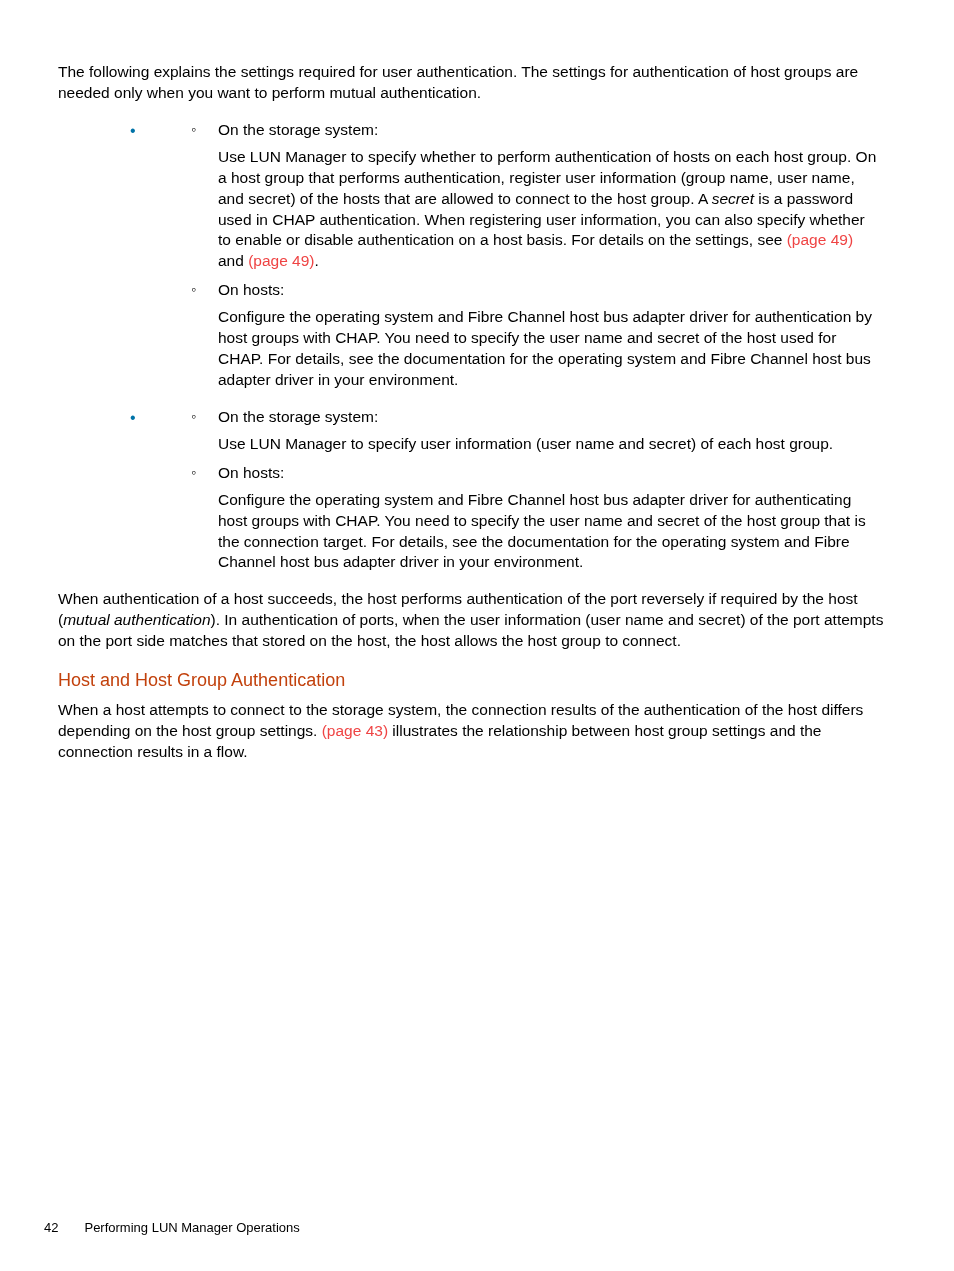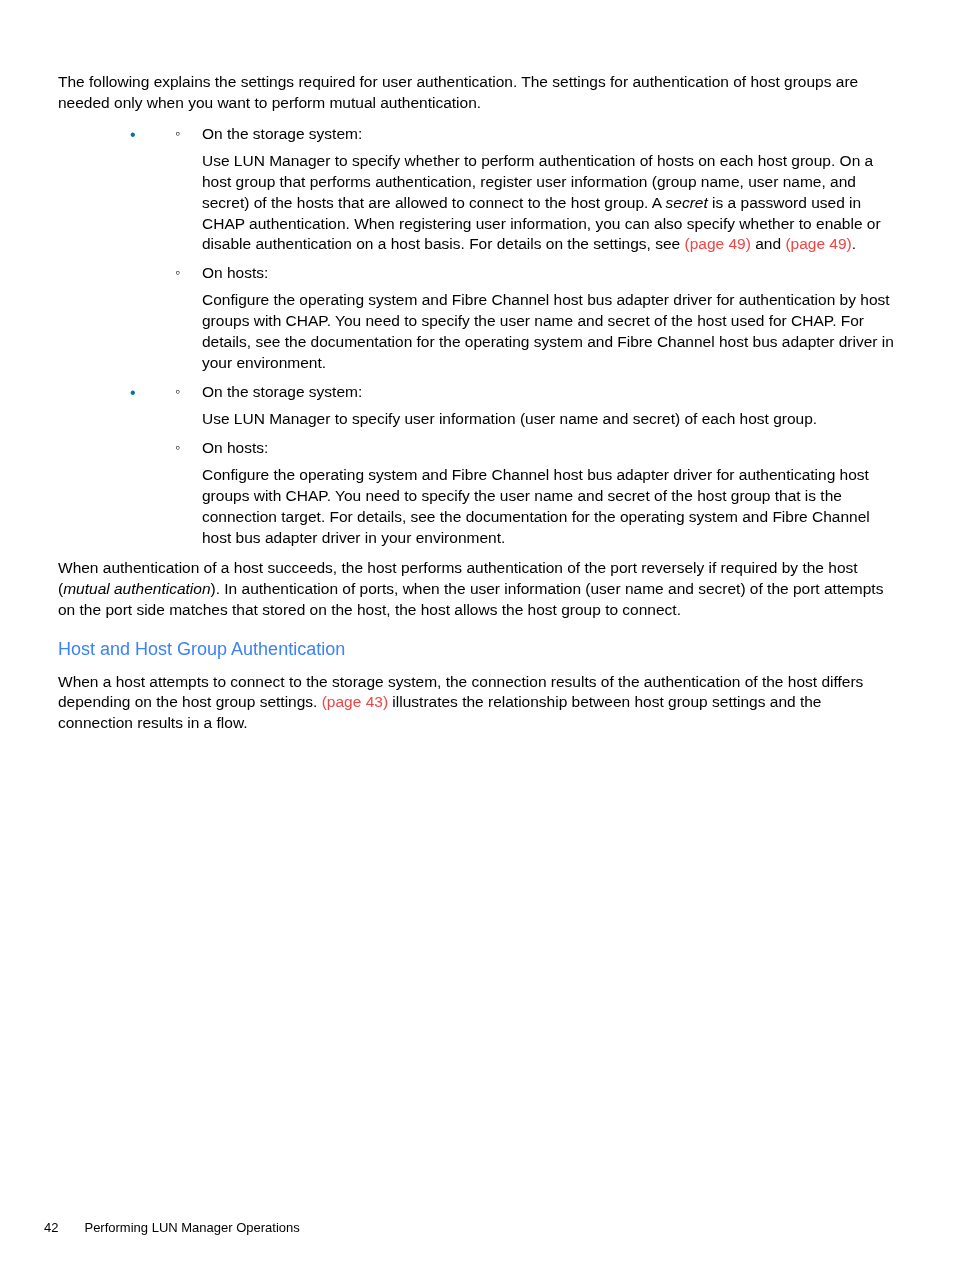--- a/index.html
+++ b/index.html
@@ -16,21 +16,21 @@
     box-sizing: border-box;
   }
   .page {
     padding: 62px 58px 0 58px;
     box-sizing: border-box;
   }
   .body-indent {
     margin-left: 68px;
   }
   p.para {
-    margin: 10px 0 10px 0;
+    margin: 0 0 10px 0;
   }
   ul.level1 {
     list-style: none;
     padding: 0;
     margin: 0 0 8px 0;
   }
   ul.level1 > li {
     position: relative;
     padding-left: 106px;
     margin-bottom: 6px;
@@ -43,21 +43,21 @@
     color: #0073a8;
     font-size: 16px;
   }
   .li1-label {
     display: block;
     margin-bottom: 6px;
   }
   ul.level2 {
     list-style: none;
     padding: 0;
-    margin: 0;
+    margin: 16px;
   }
   ul.level2 > li {
     position: relative;
     padding-left: 38px;
     margin-bottom: 8px;
   }
   ul.level2 > li::before {
     content: "◦";
     position: absolute;
     left: 11px;
@@ -73,21 +73,21 @@
     display: block;
   }
   .italic { font-style: italic; }
   a.link {
     color: #ef4444;
     text-decoration: none;
   }
   h2.section {
     font-size: 18px;
     font-weight: normal;
-    color: #3b82f6;
+    color: #c2410c;
     margin: 16px 0 8px 0;
   }
   .footer {
     position: absolute;
     left: 44px;
     bottom: 34px;
     font-size: 13px;
     color: #000;
   }
   .footer .pnum { margin-right: 26px; }

